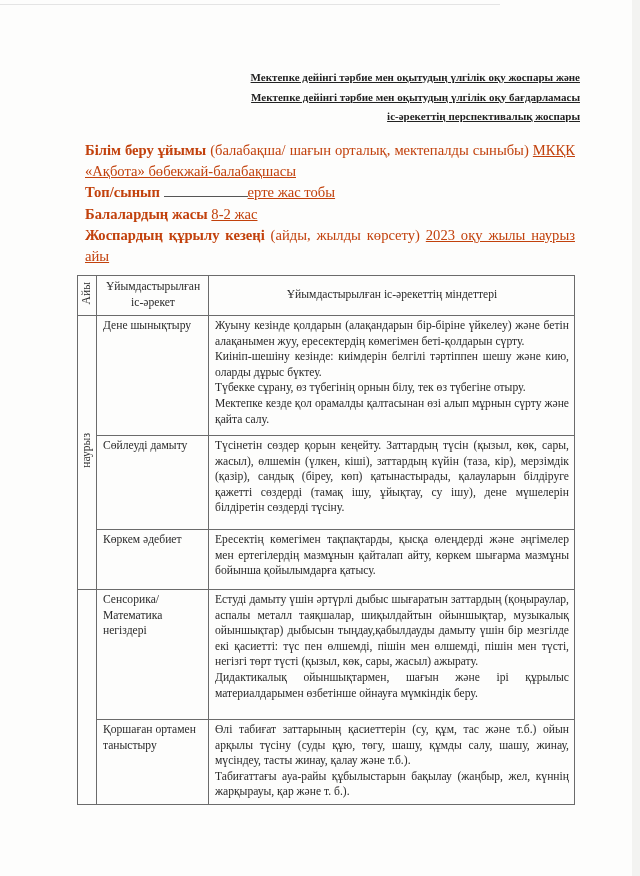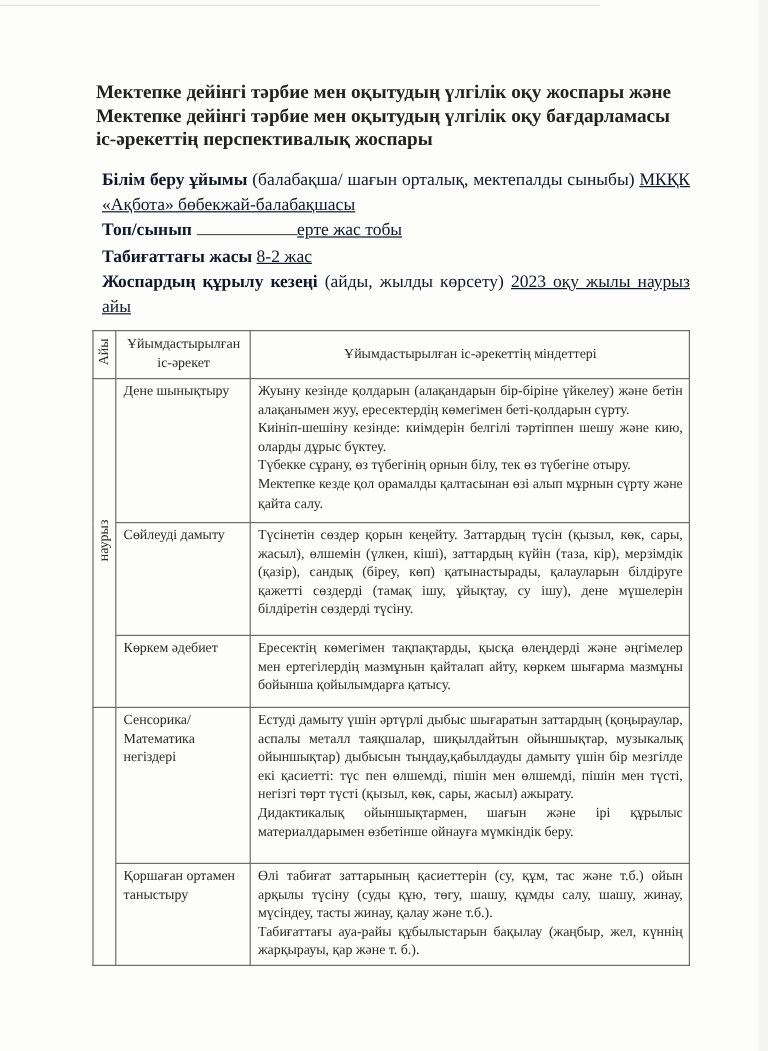--- a/index.html
+++ b/index.html
@@ -7,26 +7,27 @@
     width:640px; height:876px; overflow:hidden;
     background:#fdfdfc;
     font-family:"Liberation Serif", serif;
     color:#1a1a1a;
     position:relative;
   }
   .topline { position:absolute; left:0; top:4px; width:500px; height:1px; background:#e4e4e4; }
   .rightedge { position:absolute; right:0; top:0; width:8px; height:876px; background:#f3f3f1; }
   .title {
     position:absolute; left:80px; width:500px; top:68px;
-    text-align:left; font-weight:bold; font-size:16px; line-height:19.5px;
+    text-align:right; font-weight:bold; font-size:11px; line-height:19.5px;
     color:#222;
+    text-decoration:underline;
   }
   .meta {
     position:absolute; left:85px; width:490px; top:140px;
-    font-size:14.6px; line-height:21.2px; text-align:justify; color:#0f172a;
+    font-size:14.6px; line-height:21.2px; text-align:justify; color:#c2410c;
   }
   .meta b { font-weight:bold; }
   .u { text-decoration:underline; }
   .blank { display:inline-block; width:84px; border-bottom:1px solid #555; height:12px; vertical-align:baseline; }
   table {
     position:absolute; left:77px; top:275px; width:498px;
     border-collapse:collapse; font-size:11.6px; line-height:15.6px; color:#2a2a2a;
   }
   td, th { border:1px solid #6b6b6b; vertical-align:top; padding:2px 5px 4px 6px; }
   th { font-weight:normal; vertical-align:middle; text-align:center; height:33px; }
@@ -52,21 +53,21 @@
 
 <div class="meta">
   <div>
     <b>Білім беру ұйымы</b><span> (балабақша/ шағын орталық, мектепалды сыныбы) </span><span class="u">МКҚК «Ақбота» бөбекжай-балабақшасы</span>
   </div>
   <div>
     <b>Топ/сынып</b>
     <span class="blank"></span><span class="u">ерте жас тобы</span>
   </div>
   <div>
-    <b>Табиғаттағы жасы</b>
+    <b>Балалардың жасы</b>
     <span class="u">8-2 жас</span>
   </div>
   <div>
     <b>Жоспардың құрылу кезеңі</b><span> (айды, жылды көрсету) </span><span class="u">2023 оқу жылы наурыз айы</span>
   </div>
 </div>
 
 <table>
   <tbody>
       <tr>

